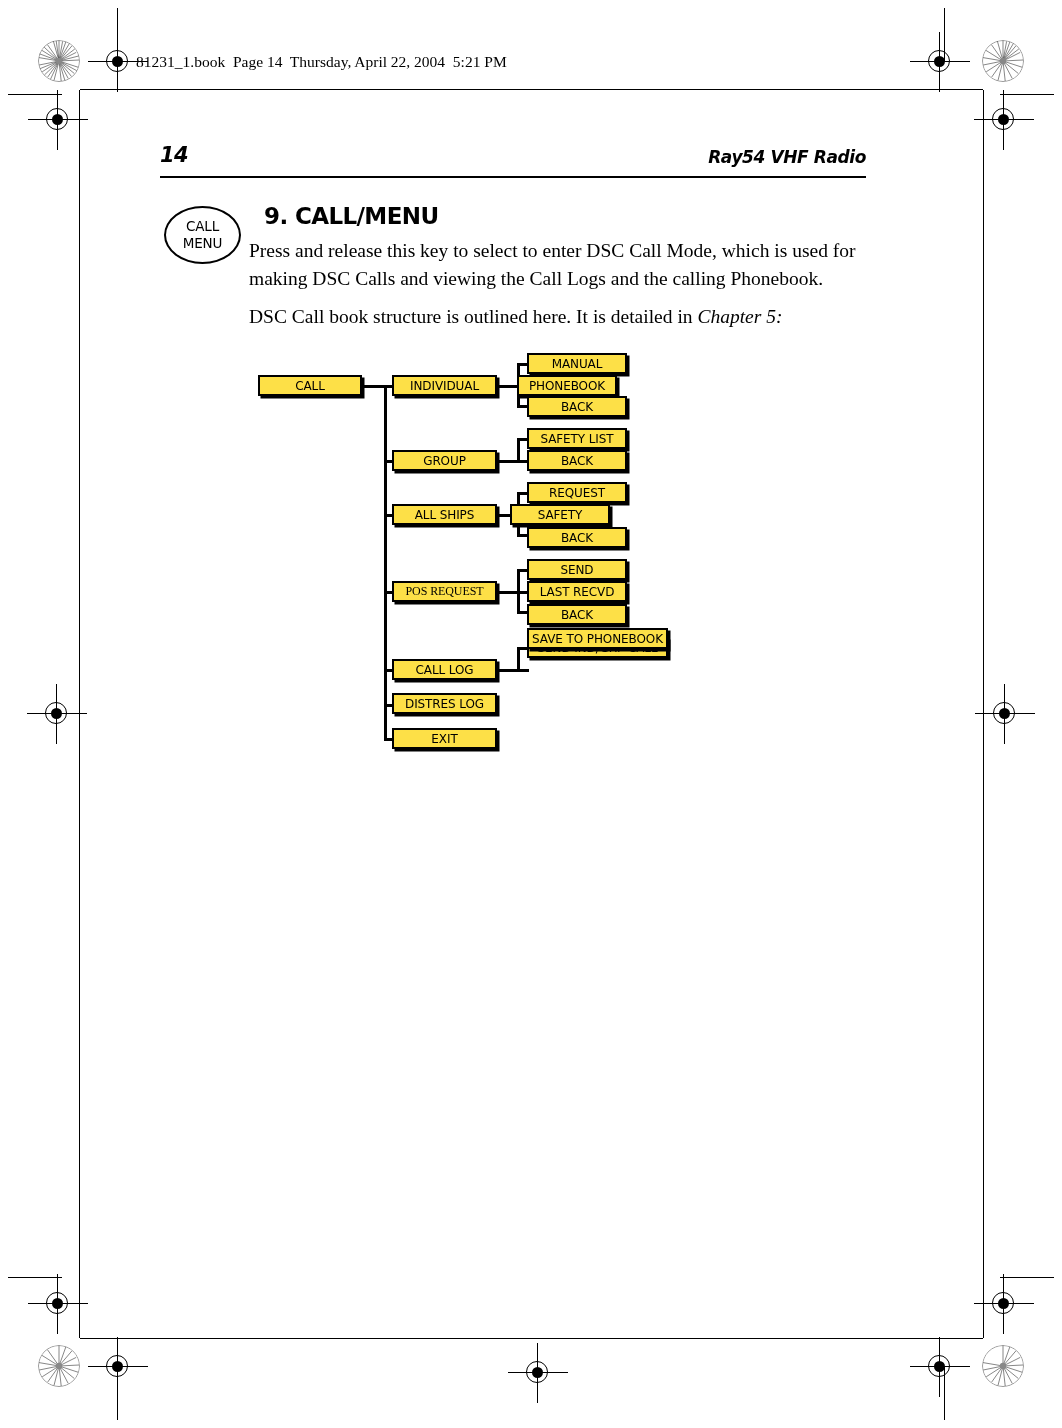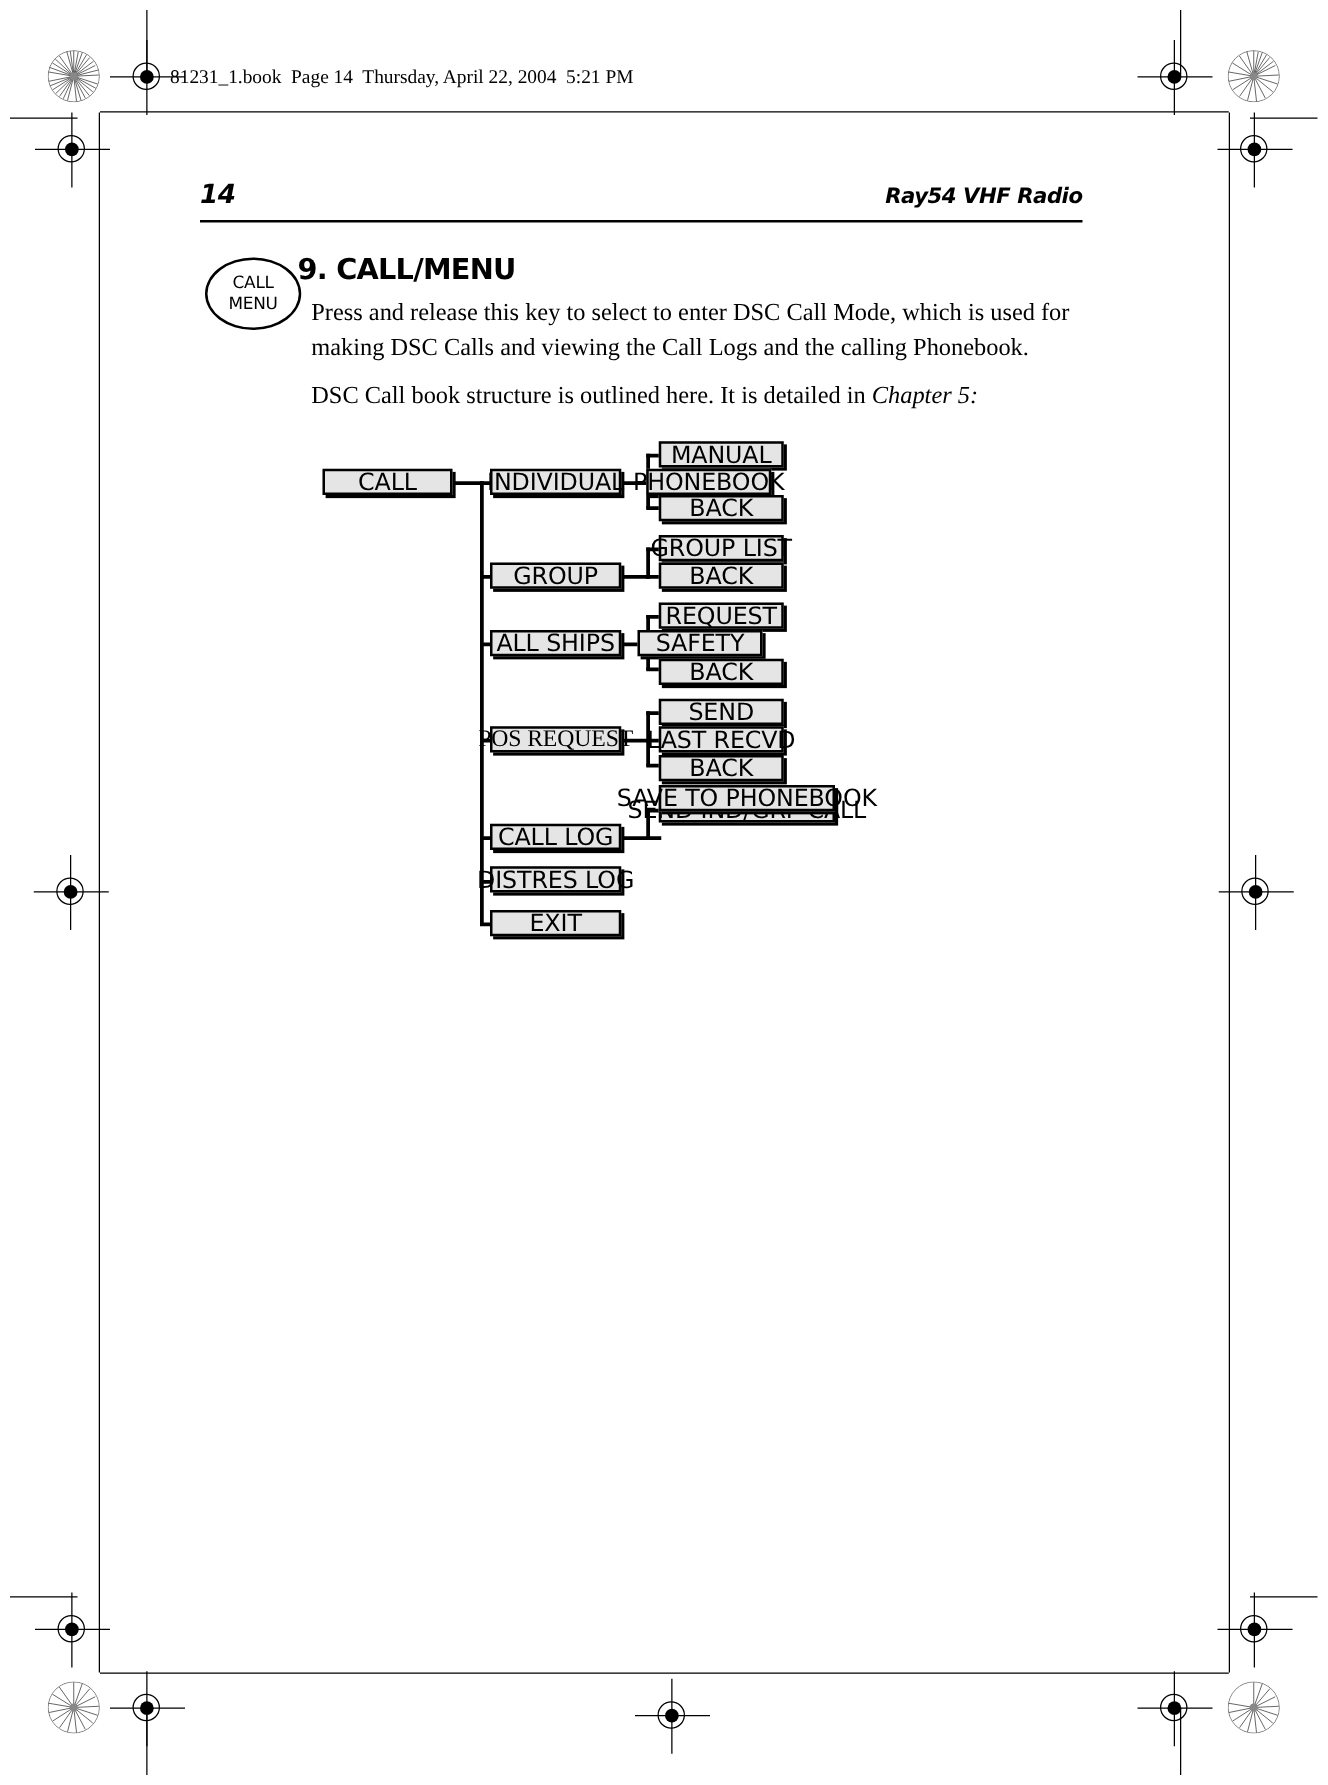--- a/index.html
+++ b/index.html
@@ -121,21 +121,21 @@
     justify-content: center;
     font-family: "DejaVu Sans", sans-serif;
     font-size: 13.5px;
     line-height: 1.28;
     letter-spacing: -0.2px;
   }
 
   
   .sec-heading {
     position: absolute;
-    left: 238px;
+    left: 264px;
     top: 203px;
     font-family: "DejaVu Sans", sans-serif;
     font-size: 23px;
     font-weight: bold;
     letter-spacing: -0.6px;
   }
   .body-p1 {
     position: absolute;
     left: 249px;
     top: 237px;
@@ -150,26 +150,26 @@
     top: 303px;
     width: 618px;
     font-size: 19.5px;
     line-height: 1.42;
   }
   .body-p2 em { font-style: italic; }
   .node {
     position: absolute;
     box-sizing: border-box;
     border: 2.2px solid #000;
-    background: #e5e5e5;
+    background: #fde047;
     display: flex;
     align-items: center;
     justify-content: center;
     font-family: "DejaVu Sans", sans-serif;
-    font-size: 19px;
+    font-size: 12px;
     letter-spacing: -0.1px;
     color: #000;
     white-space: nowrap;
     height: 21px;
   }
   .node.shadow {
     box-shadow: 2.5px 2.5px 0 0 #000;
   }
   .conn {
     position: absolute;
@@ -440,21 +440,21 @@
   <div class="node shadow" style="left:392px; top:504px; width:105px;">ALL SHIPS</div>
   <div class="node shadow" style="left:392px; top:581px; width:105px;font-family:Liberation Serif, serif;">POS REQUEST</div>
   <div class="node shadow" style="left:392px; top:659px; width:105px;">CALL LOG</div>
   <div class="node shadow" style="left:392px; top:693px; width:105px;">DISTRES LOG</div>
   <div class="node shadow" style="left:392px; top:728px; width:105px;">EXIT</div>
 
   <div class="node shadow" style="left:527px; top:353px; width:100px;">MANUAL</div>
   <div class="node shadow" style="left:517px; top:375px; width:100px;">PHONEBOOK</div>
   <div class="node shadow" style="left:527px; top:396px; width:100px;">BACK</div>
 
-  <div class="node shadow" style="left:527px; top:428px; width:100px;">GROUP LIST</div>
+  <div class="node shadow" style="left:527px; top:428px; width:100px;">SAFETY LIST</div>
   <div class="node shadow" style="left:527px; top:450px; width:100px;">BACK</div>
 
   <div class="node shadow" style="left:527px; top:482px; width:100px;">REQUEST</div>
   <div class="node shadow" style="left:510px; top:504px; width:100px;">SAFETY</div>
   <div class="node shadow" style="left:527px; top:527px; width:100px;">BACK</div>
 
   <div class="node shadow" style="left:527px; top:559px; width:100px;">SEND</div>
   <div class="node shadow" style="left:527px; top:581px; width:100px;">LAST RECVD</div>
   <div class="node shadow" style="left:527px; top:604px; width:100px;">BACK</div>
 

